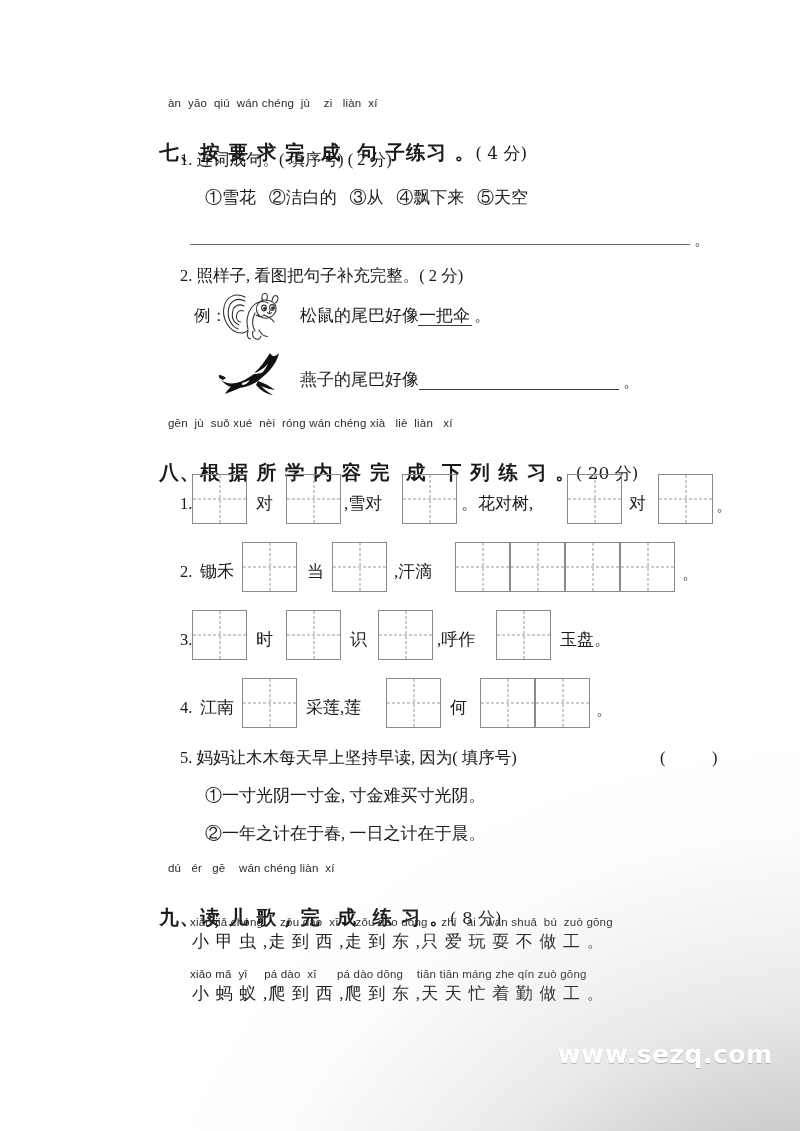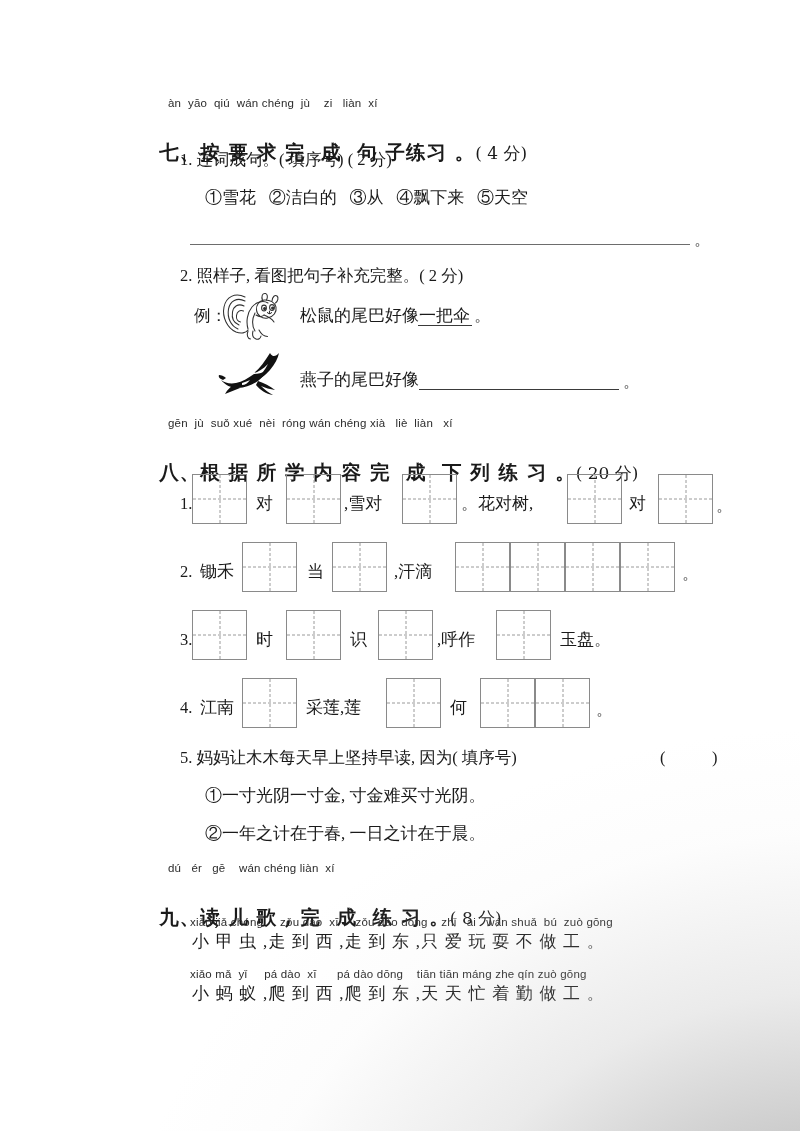--- a/index.html
+++ b/index.html
@@ -264,13 +264,14 @@
   <div class="abs q big" style="left:192px;top:930px;letter-spacing:1.2px;">小 甲 虫 ,走 到 西 ,走 到 东 ,只 爱 玩 耍 不 做 工 。</div>
 
   <div class="abs py-row" style="left:190px;top:968px;">xiǎo mǎ  yǐ     pá dào  xī      pá dào dōng    tiān tiān máng zhe qín zuò gōng</div>
   <div class="abs q big" style="left:192px;top:982px;letter-spacing:1.2px;">小 蚂 蚁 ,爬 到 西 ,爬 到 东 ,天 天 忙 着 勤 做 工 。</div>
 
 </div>
 
 <div id="page-shade"></div>
 
 <div id="wm" style="left:540px;top:1040px;width:250px;">
+  <div class="url">www.sezq.com</div>
 </div>
 
 </body></html>

